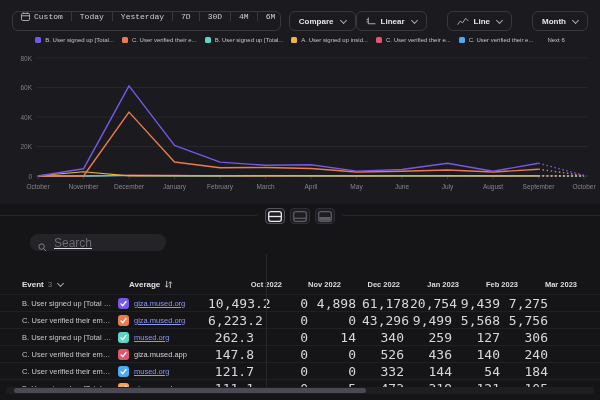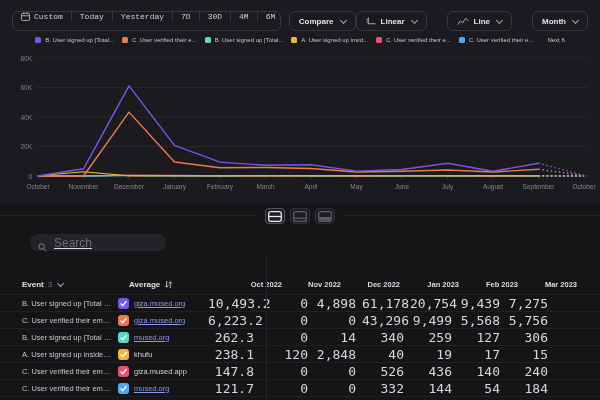--- a/index.html
+++ b/index.html
@@ -331,38 +331,20 @@
         </div>
         <div class="num avg-val">262.3</div>
         <div class="num">0</div>
         <div class="num">14</div>
         <div class="num">340</div>
         <div class="num">259</div>
         <div class="num">127</div>
         <div class="num">306</div>
       </div>
       <div class="trow">
-        <div class="ev">A. User signed up inside a ...</div>
-        <div class="host-cell">
-          <span class="cbox" style="background: rgb(234, 182, 62);">
-            <svg viewBox="0 0 10 10" width="9" height="9">
-              <path d="M2.2 5.4 L4.2 7.4 L7.8 2.8" stroke="#fff" stroke-width="1.5" fill="none" stroke-linecap="round" stroke-linejoin="round"></path>
-            </svg>
-          </span>
-          <span class="host-plain">khufu</span>
-        </div>
-        <div class="num avg-val">238.1</div>
-        <div class="num">120</div>
-        <div class="num">2,848</div>
-        <div class="num">40</div>
-        <div class="num">19</div>
-        <div class="num">17</div>
-        <div class="num">15</div>
-      </div>
-      <div class="trow">
         <div class="ev">C. User verified their email ...</div>
         <div class="host-cell">
           <span class="cbox" style="background: rgb(224, 85, 112);">
             <svg viewBox="0 0 10 10" width="9" height="9">
               <path d="M2.2 5.4 L4.2 7.4 L7.8 2.8" stroke="#fff" stroke-width="1.5" fill="none" stroke-linecap="round" stroke-linejoin="round"></path>
             </svg>
           </span>
           <span class="host-plain">giza.mused.app</span>
         </div>
         <div class="num avg-val">147.8</div>

